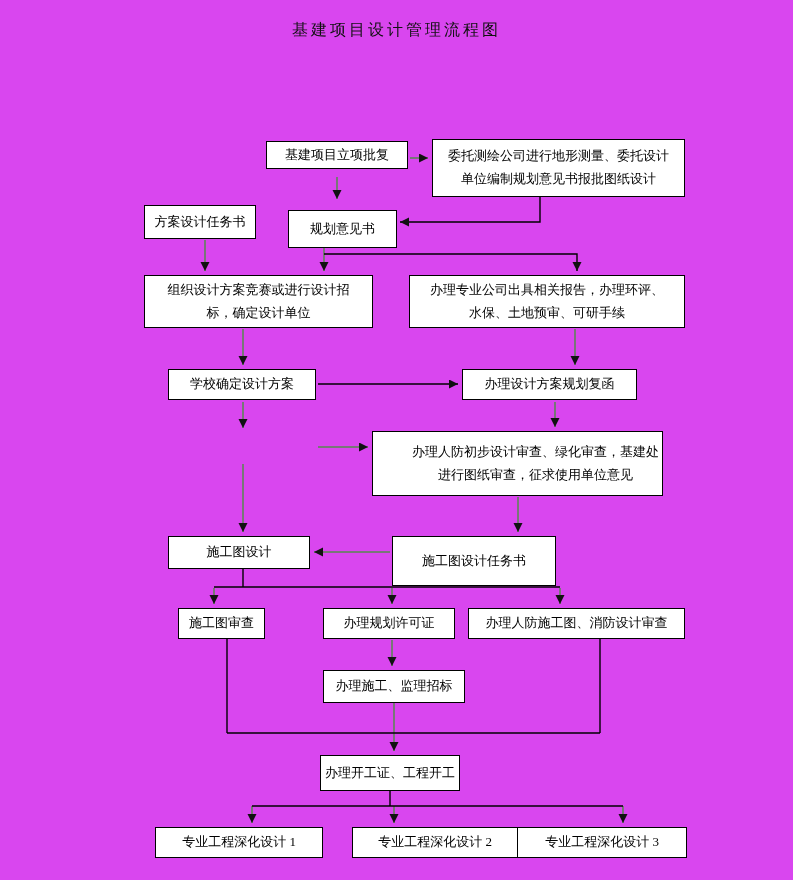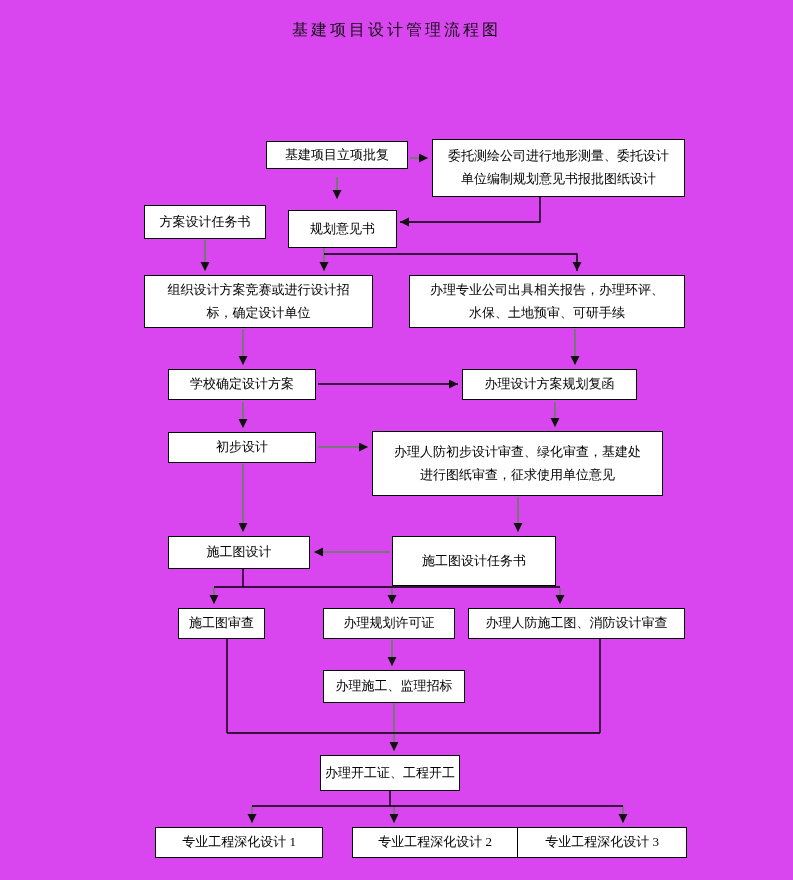--- a/index.html
+++ b/index.html
@@ -85,44 +85,41 @@
     <line x1="252" y1="806" x2="623" y2="806" stroke="#000" stroke-width="1.4"></line>
   </svg>
 
   <div class="node" style="left:266px; top:141px; width:142px; height:28px;">
     <span>基建项目立项批复</span>
   </div>
   <div class="node" style="left:432px; top:139px; width:253px; height:58px;">
     <span>委托测绘公司进行地形测量、委托设计
 单位编制规划意见书报批图纸设计</span>
   </div>
-  <div class="node" style="left:144px; top:205px; width:122px; height:34px;">
+  <div class="node" style="left:144px; top:205px; width:112px; height:34px;">
     <span>方案设计任务书</span>
   </div>
   <div class="node" style="left:288px; top:203px; width:109px; height:38px;margin-top:7px;">
     <span>规划意见书</span>
   </div>
   <div class="node" style="left:144px; top:275px; width:229px; height:53px;">
     <span>组织设计方案竞赛或进行设计招
 标，确定设计单位</span>
   </div>
   <div class="node" style="left:409px; top:275px; width:276px; height:53px;">
     <span>办理专业公司出具相关报告，办理环评、
 水保、土地预审、可研手续</span>
   </div>
   <div class="node" style="left:168px; top:369px; width:148px; height:31px;">
     <span>学校确定设计方案</span>
   </div>
   <div class="node" style="left:462px; top:369px; width:175px; height:31px;">
     <span>办理设计方案规划复函</span>
   </div>
-  <div class="node" style="left:168px; top:432px; width:148px; height:31px;">
-    <span>初步设计</span>
-  </div>
-  <div class="node" style="left:372px; top:431px; width:291px; height:65px;">
+  <div class="node" style="left:372px; top:431px; width:291px; height:65px;justify-content:flex-end;">
     <span>办理人防初步设计审查、绿化审查，基建处
 进行图纸审查，征求使用单位意见</span>
   </div>
   <div class="node" style="left:168px; top:536px; width:142px; height:33px;">
     <span>施工图设计</span>
   </div>
   <div class="node" style="left:392px; top:536px; width:164px; height:50px;">
     <span>施工图设计任务书</span>
   </div>
   <div class="node" style="left:178px; top:608px; width:87px; height:31px;">

